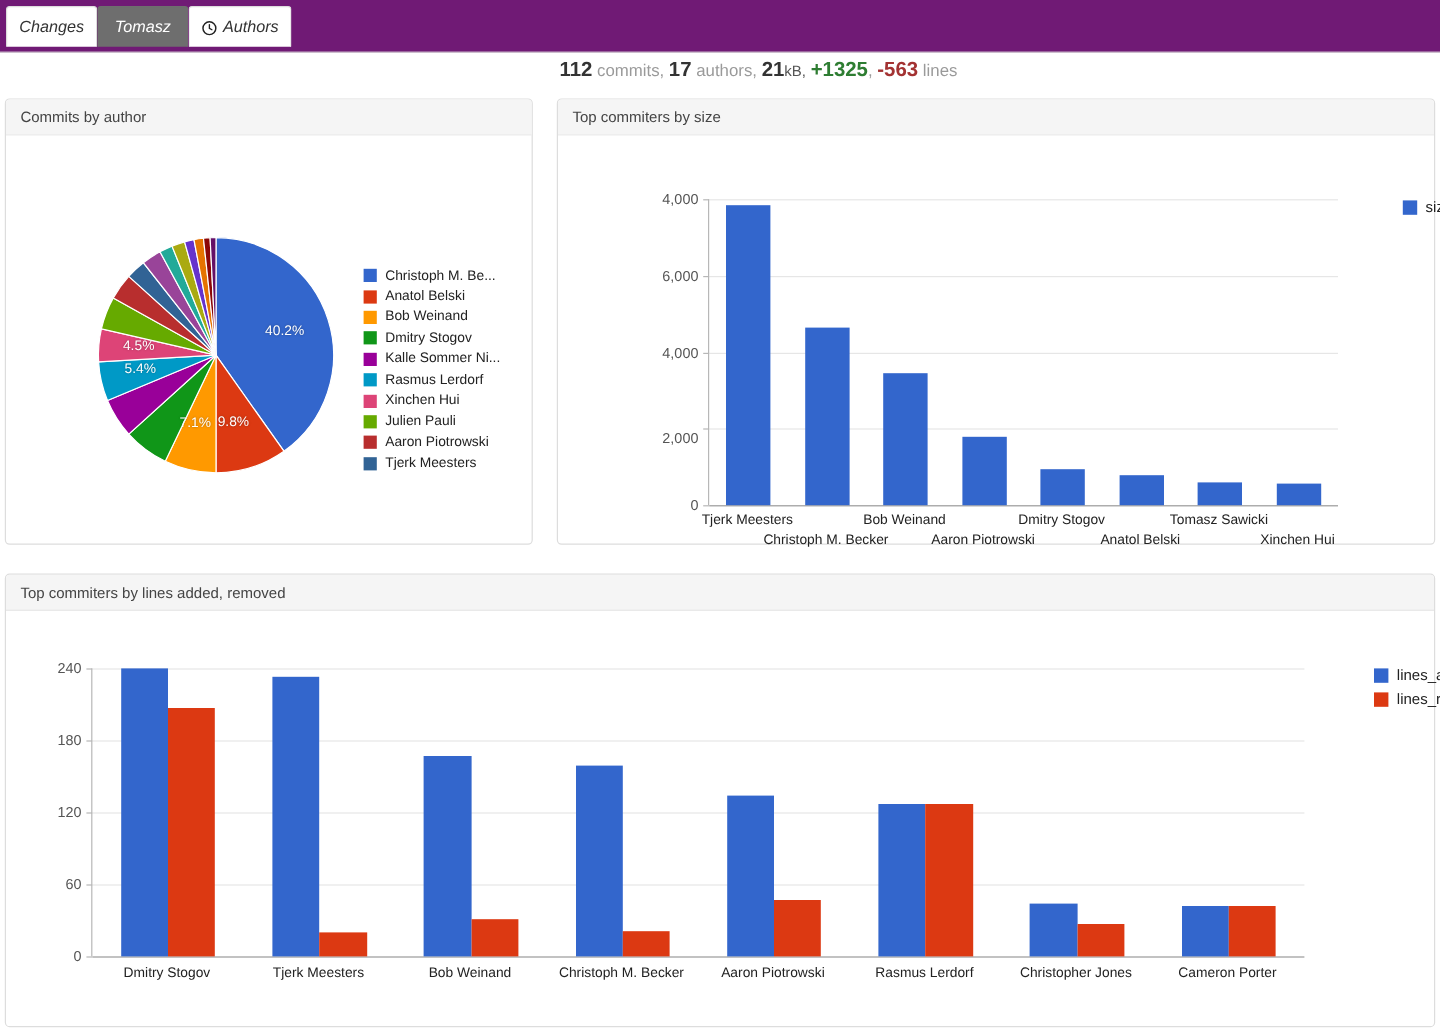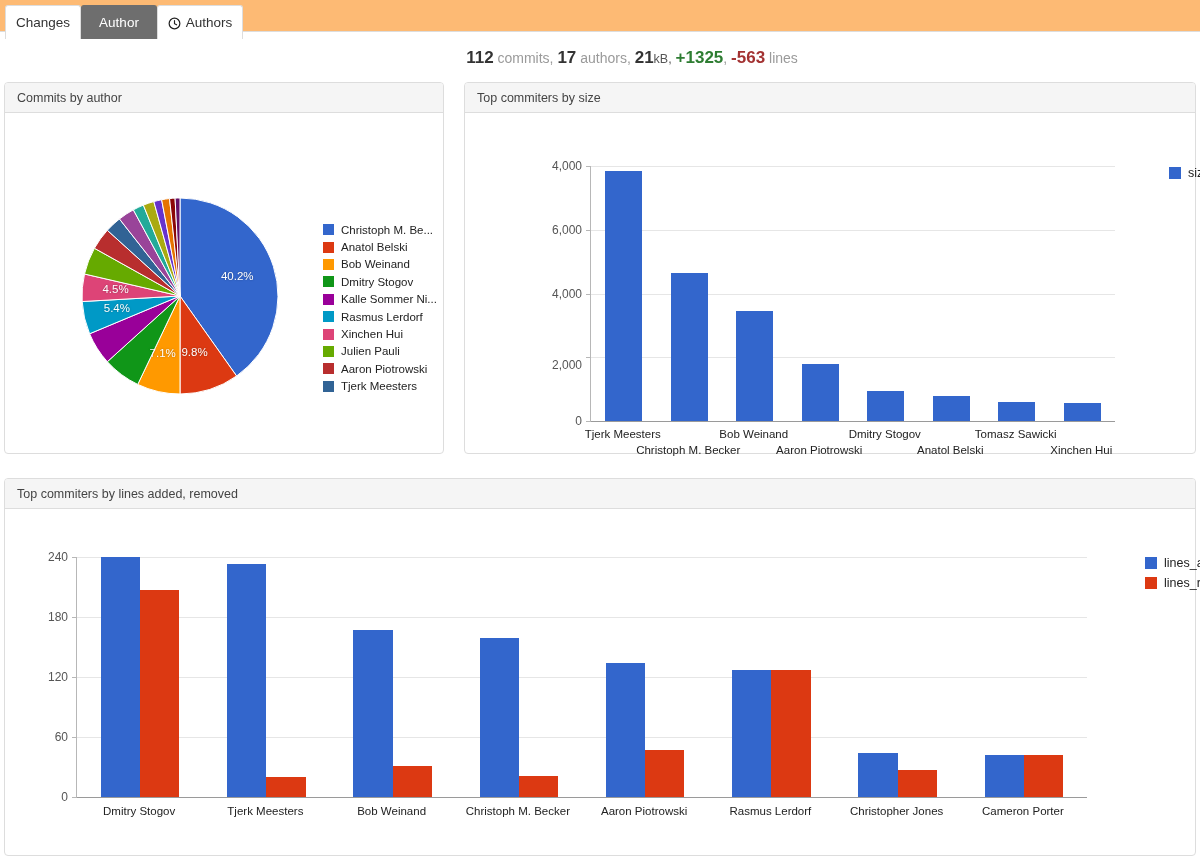--- a/index.html
+++ b/index.html
@@ -8,23 +8,24 @@
     width: 1200px; height: 862px;
     background: #ffffff;
     font-family: "Liberation Sans", sans-serif;
     color: #333;
     overflow: hidden;
   }
   #root { position: relative; width: 1200px; height: 862px; }
 
   
   .tabbar {
-    position: absolute; left: 0; top: 0; width: 1200px; height: 32px;
+    position: absolute; left: 0; top: 0; width: 1200px; height: 44px;
     border-bottom: 1px solid #dddddd;
-    background: #fdba74;
+    background: #701a75;
+    font-style: italic;
   }
   .tab {
     position: absolute; top: 5px; height: 34px;
     border: 1px solid #dddddd; border-bottom: none;
     background: #ffffff;
     font-size: 13.5px; color: #333;
     display: flex; align-items: center; justify-content: center;
     padding: 0 14px;
     border-radius: 3px 3px 0 0;
     cursor: pointer;
@@ -71,21 +72,21 @@
   #panel-lines{ left: 4px;   top: 478px; width: 1192px; height: 378px; }
 
   
   .pie-wrap { position: absolute; left: 0; top: 0; width: 438px; height: 340px; }
   .pie-svg  { position: absolute; left: 62px; top: 78px; }
   .pie-label {
     position: absolute; color: #ffffff; font-size: 11.5px;
     text-shadow: 0 0 2px rgba(0,0,0,.35);
     pointer-events: none; white-space: nowrap;
   }
-  .pie-legend { position: absolute; left: 274px; top: 108px; }
+  .pie-legend { position: absolute; left: 254px; top: 108px; }
   .lg-row { display: flex; align-items: center; height: 17.4px; padding-left: 44px; }
   .lg-sw  { width: 11px; height: 11px; margin-right: 7px; flex: 0 0 auto; }
   .lg-tx  { font-size: 11.5px; color: #222; white-space: nowrap; }
   .pager  { position: absolute; left: 270px; top: 370px; display: flex; align-items: center; gap: 4px; }
   .tri-up   { width:0;height:0;border-left:6px solid transparent;border-right:6px solid transparent;border-bottom:9px solid #cccccc; cursor:pointer;}
   .tri-down { width:0;height:0;border-left:7px solid transparent;border-right:7px solid transparent;border-top:11px solid #1a0dab; cursor:pointer;}
   .pager-txt{ font-size: 11.5px; color: #1a0dab; }
 
   
   .chart { position: absolute; }
@@ -111,21 +112,21 @@
 </head>
 <body>
 
 <div id="root">
 
   <div class="tabbar">
     <div class="tab" id="tab-changes">
       <span>Changes</span>
     </div>
     <div class="tab active" id="tab-author">
-      <span>Author</span>
+      <span>Tomasz</span>
     </div>
     <div class="tab" id="tab-authors">
       <span class="clock-icon">
         <svg width="13" height="13" viewBox="0 0 16 16">
           <circle cx="8" cy="8" r="6.6" fill="none" stroke="#222" stroke-width="1.5"></circle>
           <path d="M8 4.3 L8 8.2 L10.6 9.6" fill="none" stroke="#222" stroke-width="1.4" stroke-linecap="round"></path>
         </svg>
       </span>
       <span>Authors</span>
     </div>

